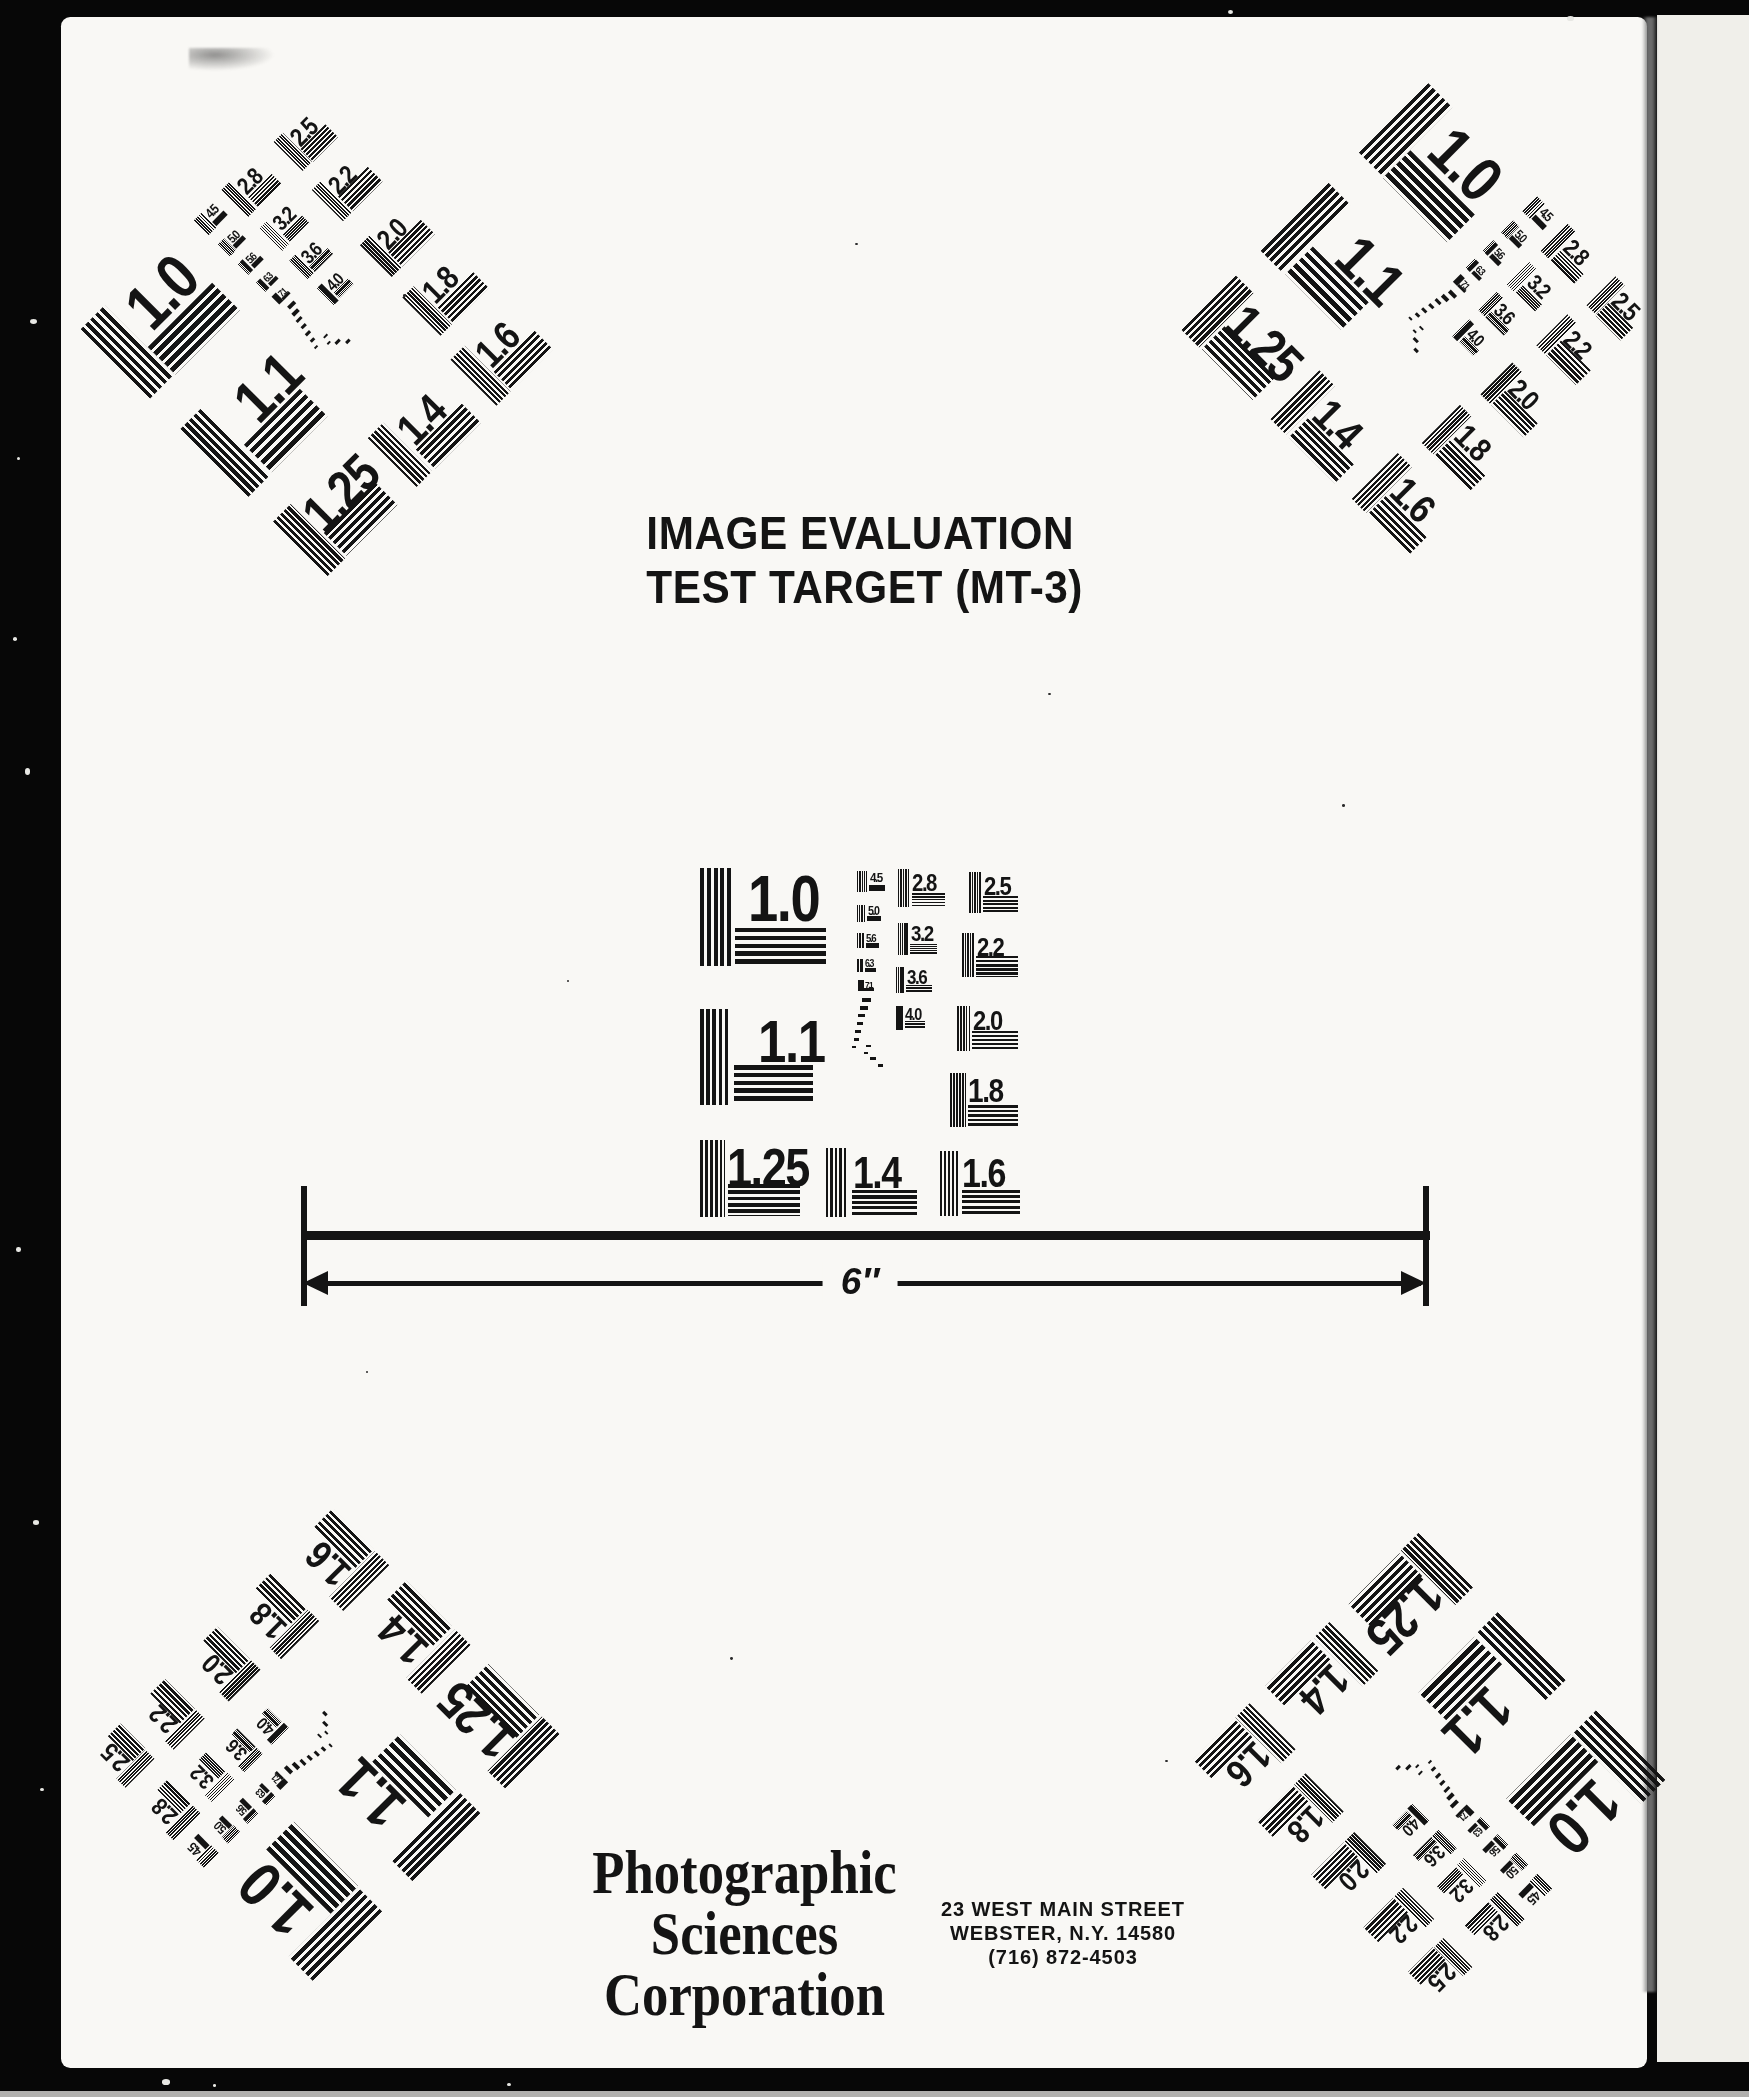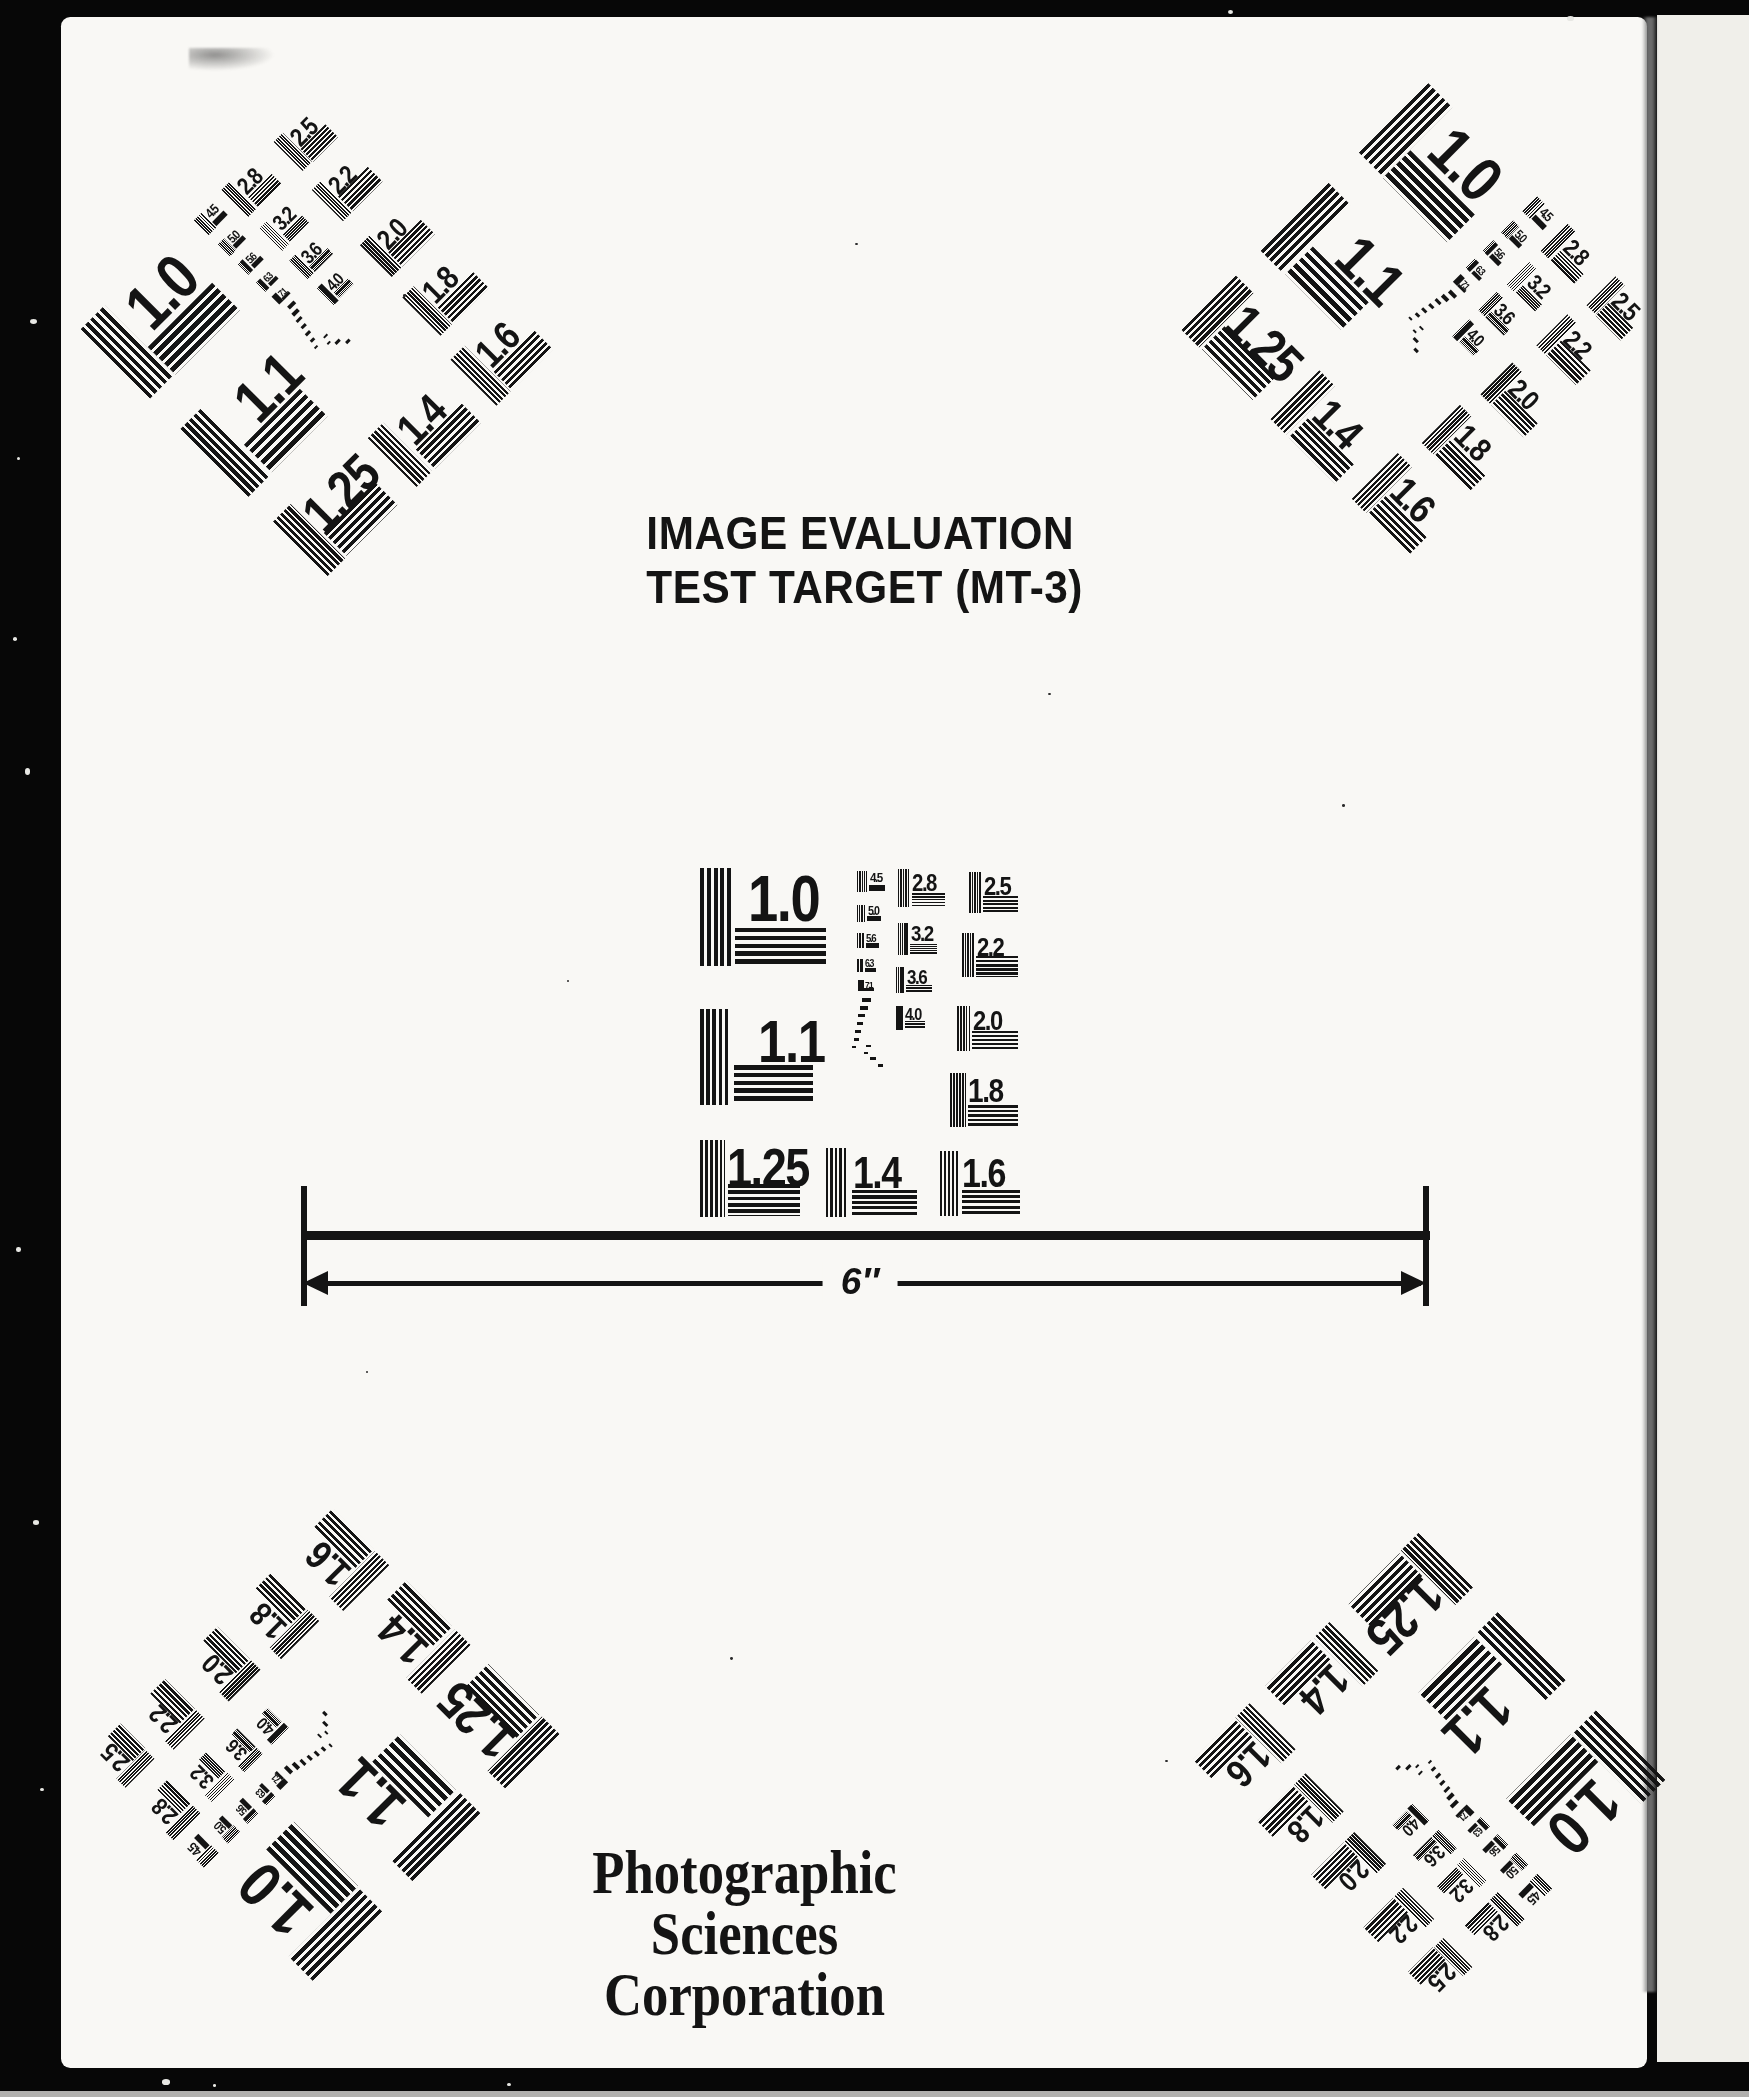--- a/index.html
+++ b/index.html
@@ -409,20 +409,25 @@
     <div class="ah ah-right"></div>
     <div class="ruler-label">6″</div>
   </div>
 
   <div class="company">
     <div>Photographic</div>
     <div>Sciences</div>
     <div>Corporation</div>
   </div>
 
+  <div class="address">
+    <div>23 WEST MAIN STREET</div>
+    <div>WEBSTER, N.Y. 14580</div>
+    <div>(716) 872-4503</div>
+  </div>
 
   <div id="specks">
       <div class="speck" style="left: 30px; top: 319px; width: 7.4px; height: 5.2px; background: rgb(232, 232, 228);"></div>
       <div class="speck" style="left: 12.6px; top: 637px; width: 4.6px; height: 4px; background: rgb(232, 232, 228);"></div>
       <div class="speck" style="left: 25px; top: 768px; width: 5.2px; height: 6.9px; background: rgb(232, 232, 228);"></div>
       <div class="speck" style="left: 16px; top: 1247px; width: 4.6px; height: 4.6px; background: rgb(232, 232, 228);"></div>
       <div class="speck" style="left: 33px; top: 1520px; width: 6.3px; height: 4.6px; background: rgb(232, 232, 228);"></div>
       <div class="speck" style="left: 162px; top: 2079px; width: 8px; height: 5.7px; background: rgb(232, 232, 228);"></div>
       <div class="speck" style="left: 507px; top: 2083px; width: 4px; height: 3.4px; background: rgb(232, 232, 228);"></div>
       <div class="speck" style="left: 213px; top: 2084px; width: 3.4px; height: 2.9px; background: rgb(232, 232, 228);"></div>

